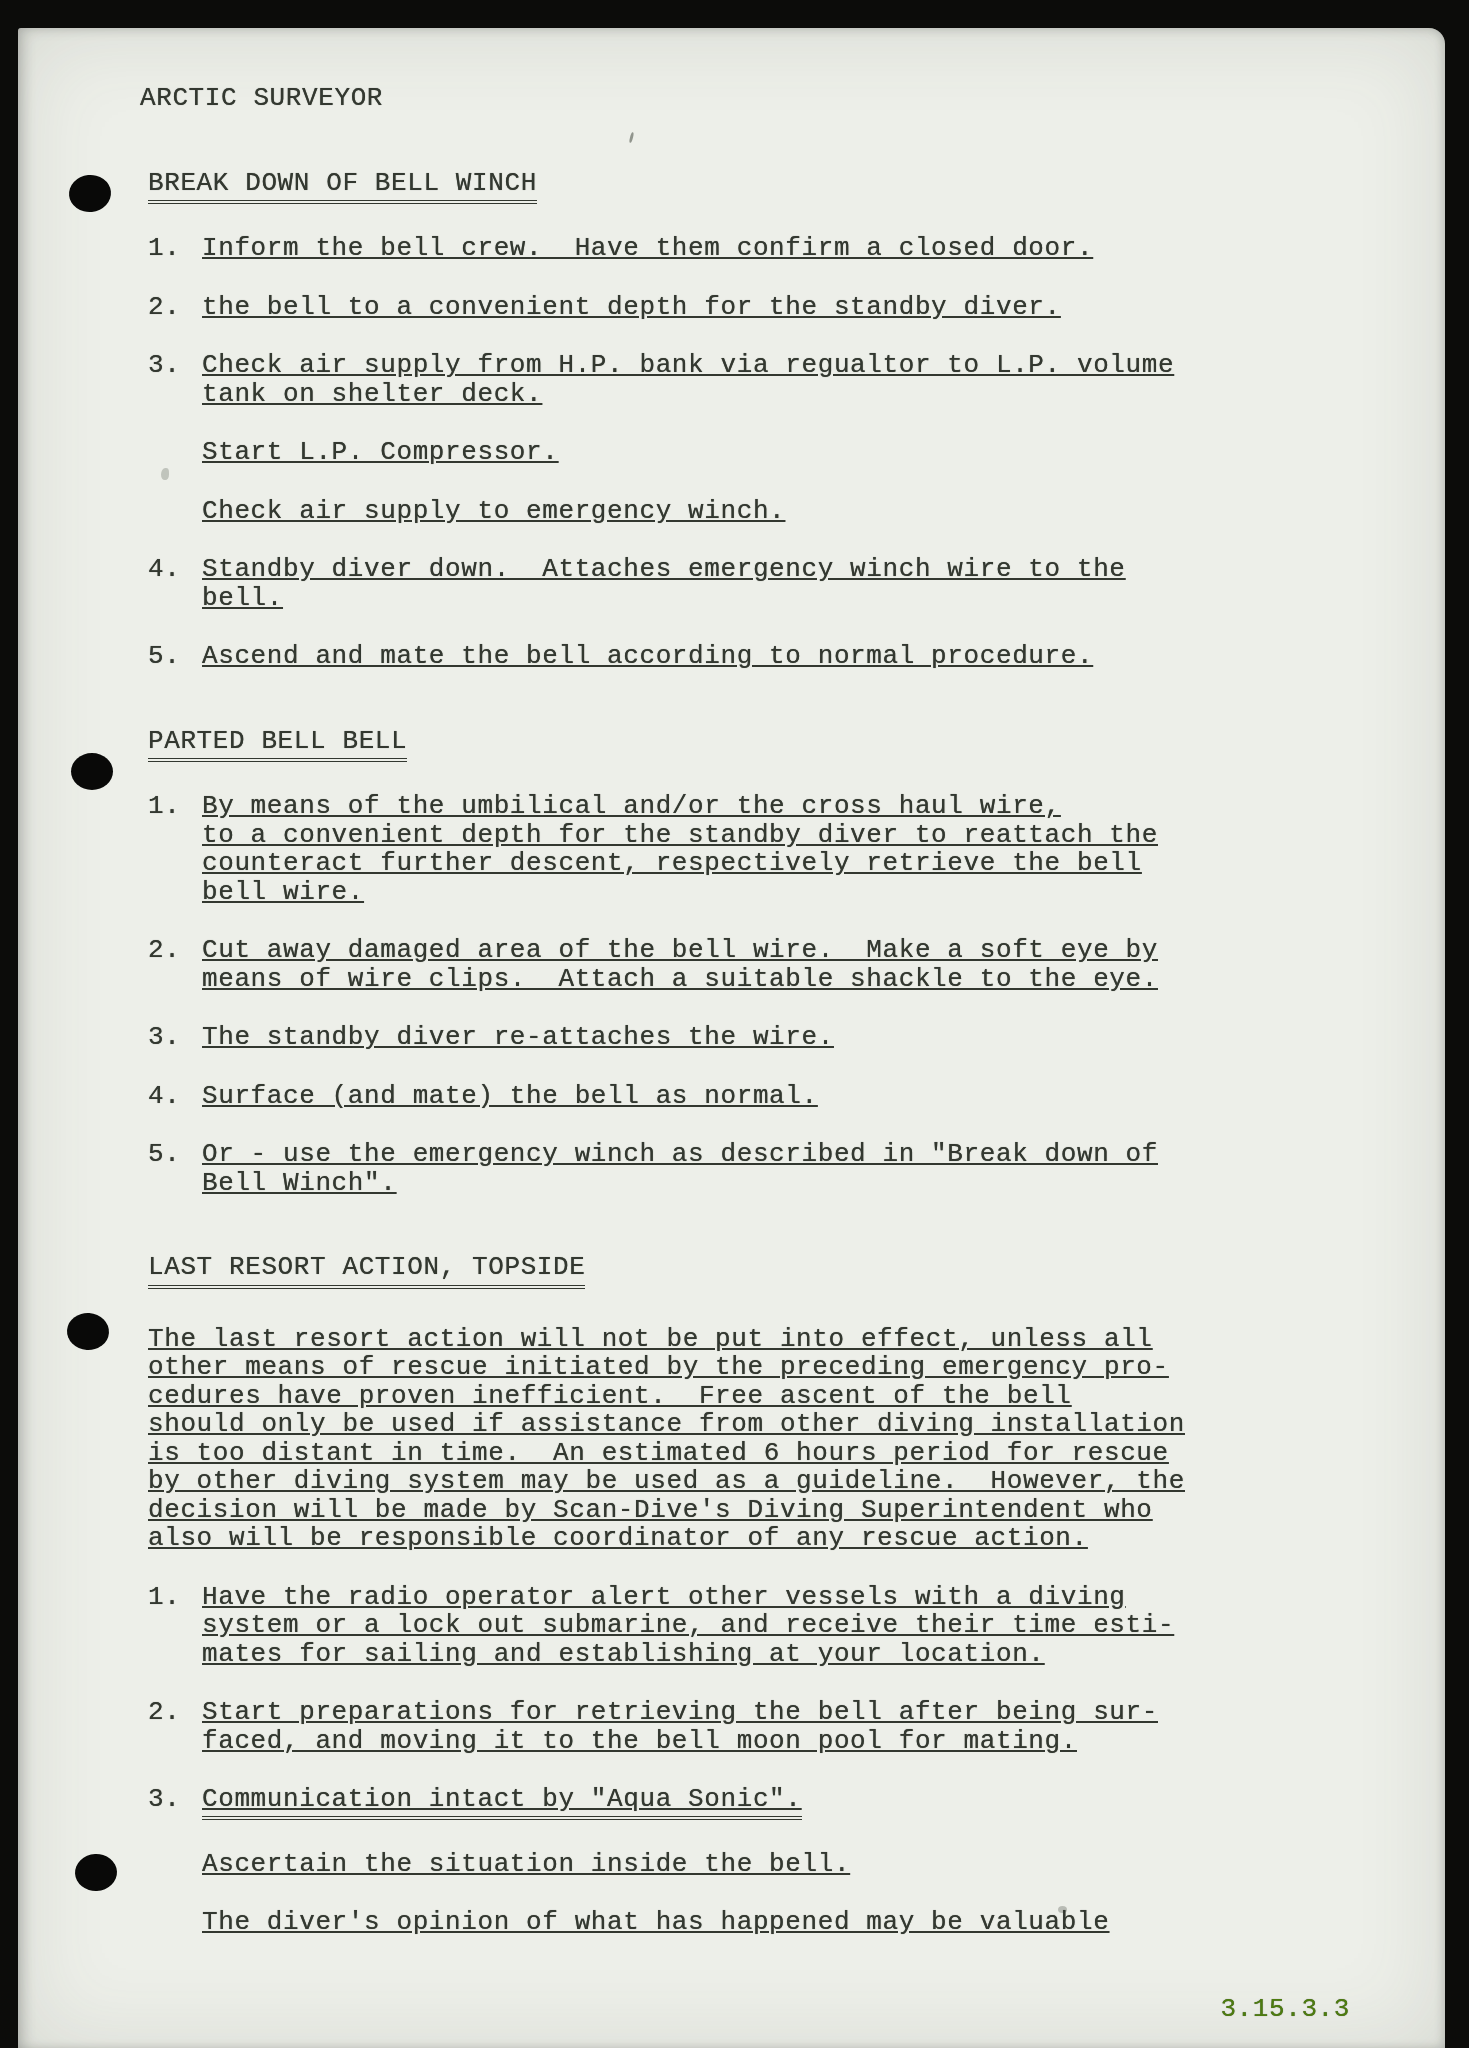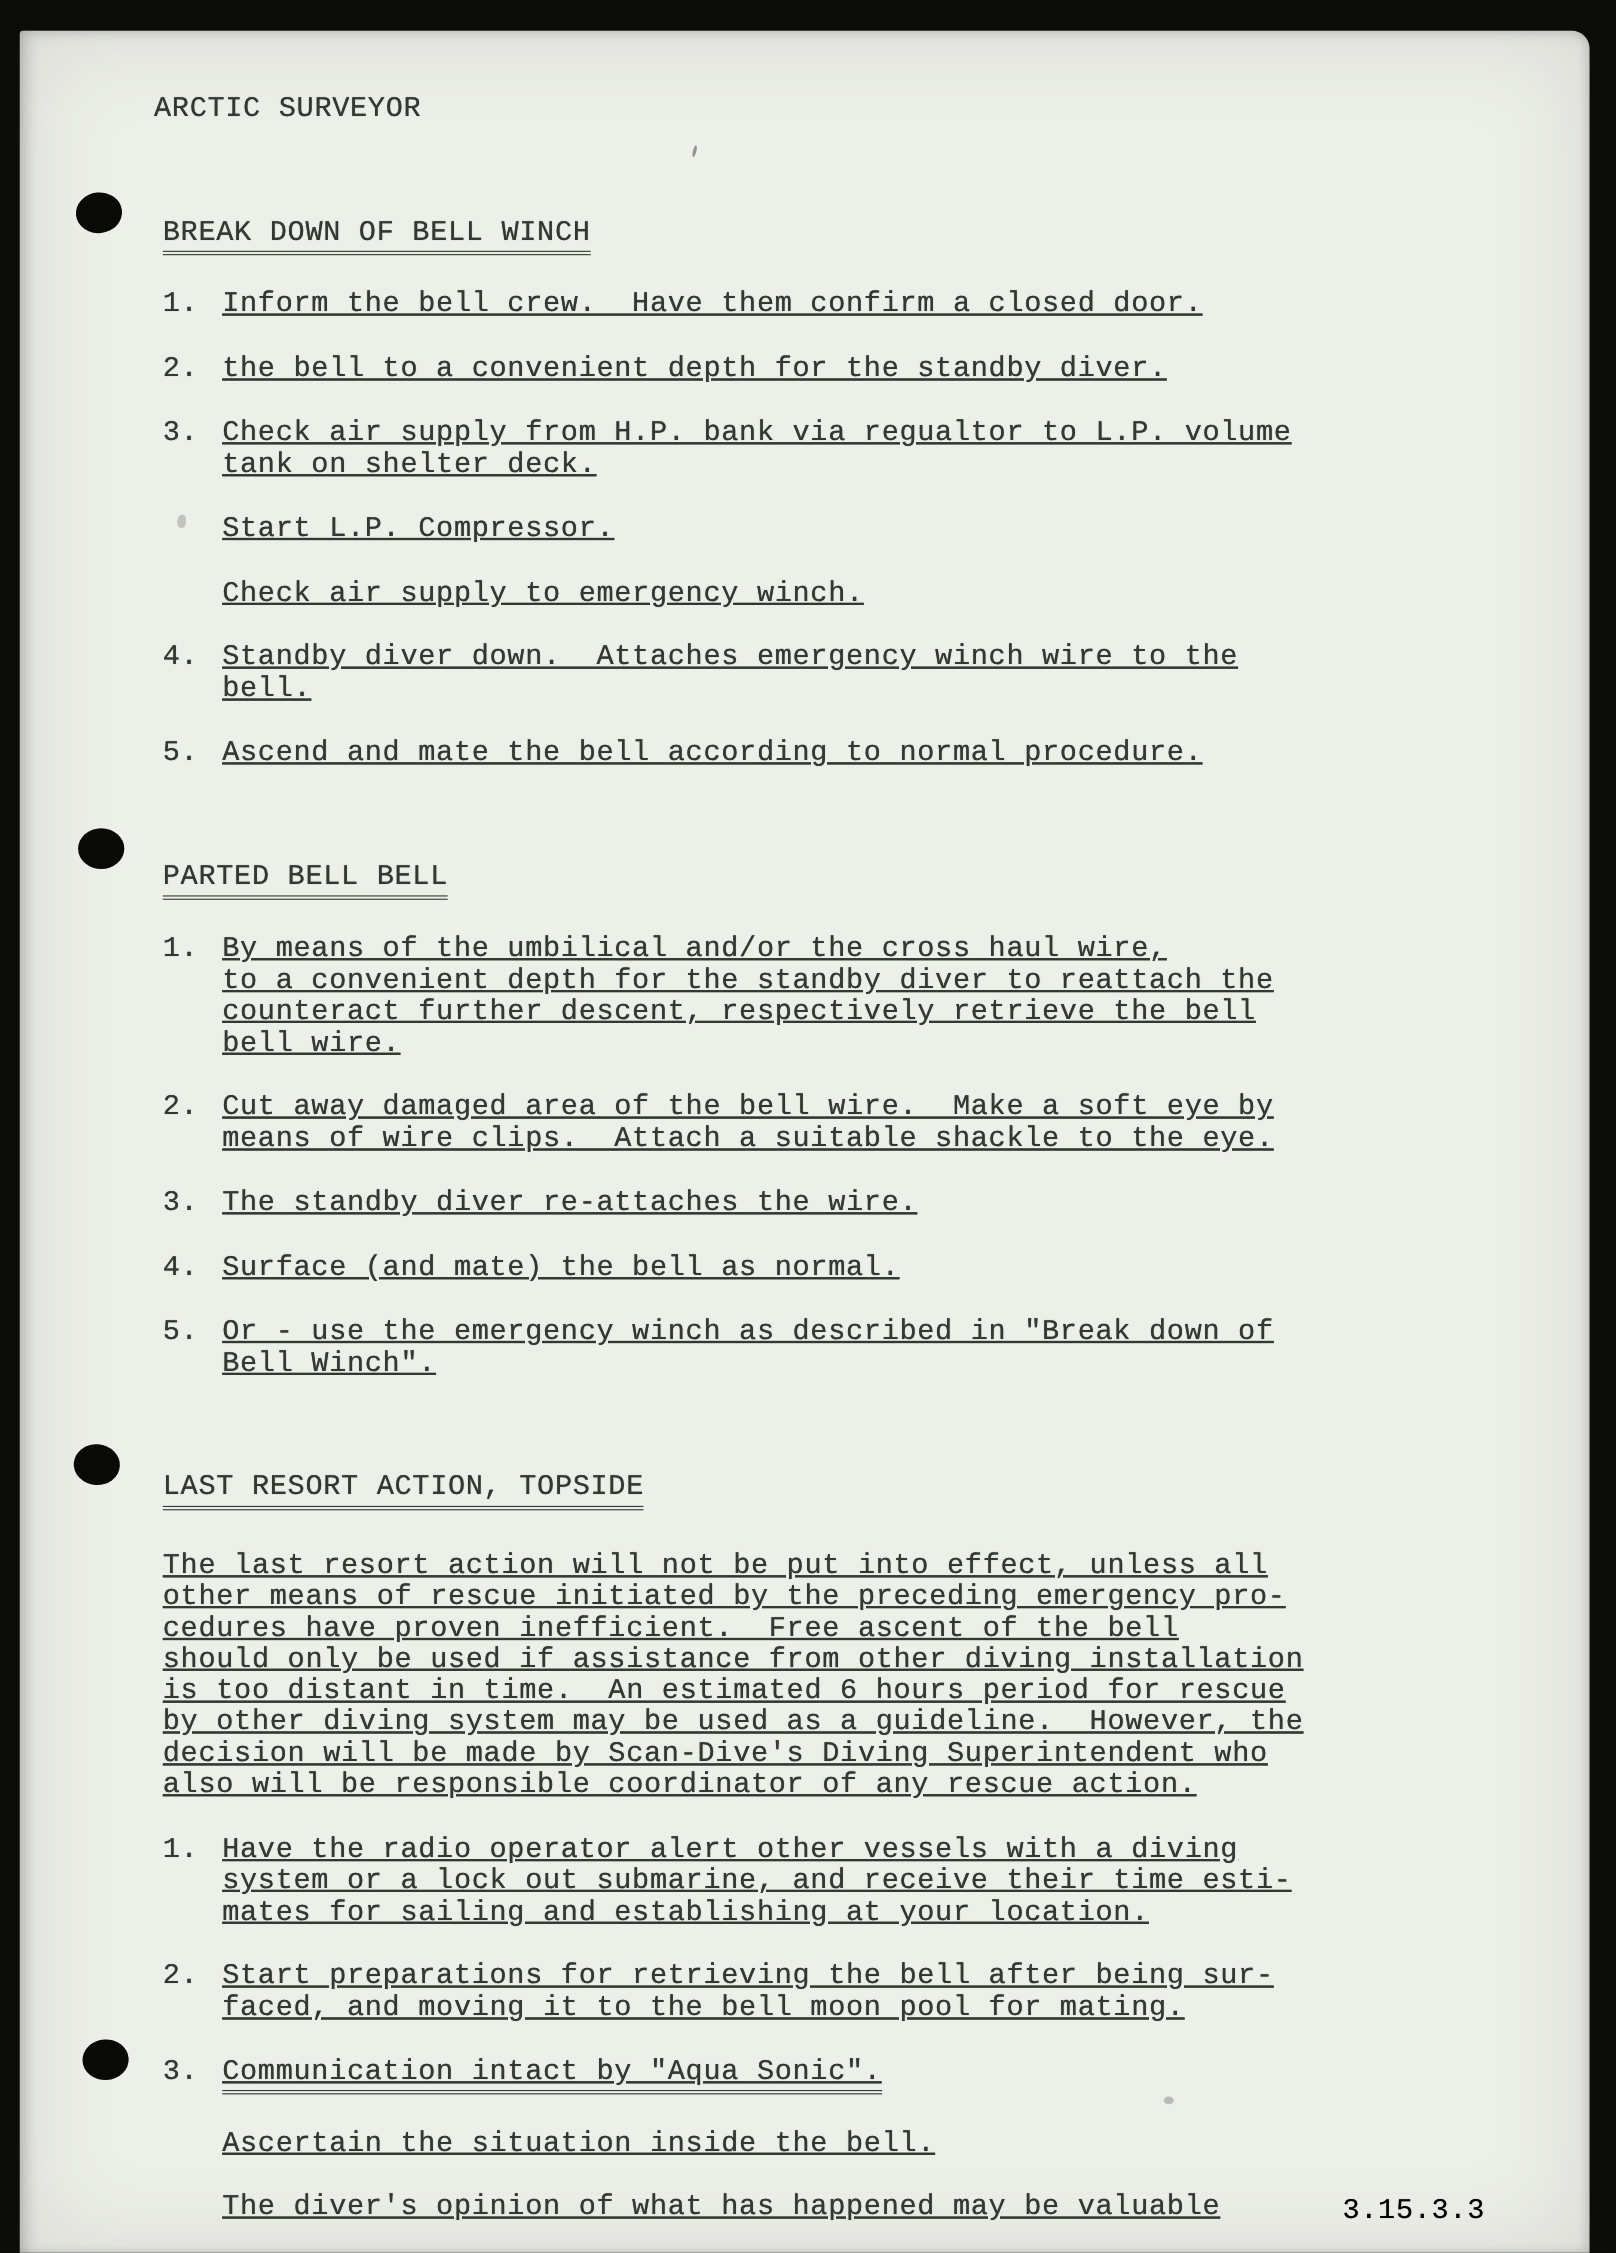--- a/index.html
+++ b/index.html
@@ -12,29 +12,29 @@
                     inset -3px -3px 10px rgba(0,0,0,.10);}
   .punch{position:absolute;width:42px;height:37px;background:#090908;border-radius:50%;}
   .punch.p1{left:51px;top:147px;transform:rotate(-6deg);}
   .punch.p2{left:53px;top:725px;}
   .punch.p3{left:49px;top:1285px;transform:rotate(4deg);}
   .punch.p4{left:57px;top:1826px;transform:rotate(-3deg);}
   .content{position:absolute;left:130px;top:0;right:70px;
            color:#333830;font-size:26px;line-height:28.5px;letter-spacing:.6px;
            text-shadow:0 0 .7px rgba(51,56,48,.85);}
   .title{margin:56px 0 0 -8px;white-space:pre;}
-  .section{margin-top:84px;}
+  .section{margin-top:56px;}
   .heading-row{margin-bottom:10px;}
   .heading{display:inline-block;border-bottom:4px double currentColor;padding-bottom:3px;white-space:pre;}
   .para{margin-top:36px;}
   .item{display:flex;margin-top:30px;}
   .item .num{width:54px;flex:none;white-space:pre;}
   .line{white-space:pre;text-decoration:underline;}
   .underlined{display:inline-block;border-bottom:4px double currentColor;padding-bottom:2px;}
-  .pagenum{position:absolute;right:95px;bottom:28px;color:#000000;font-size:26px;
+  .pagenum{position:absolute;right:95px;bottom:28px;color:#4d7c0f;font-size:26px;
            letter-spacing:.6px;text-shadow:0 0 .7px rgba(51,56,48,.85);white-space:pre;margin-top:22px;}
   .speck{position:absolute;background:rgba(70,75,66,.55);border-radius:50%;}
   .speck.s1{left:612px;top:104px;width:3px;height:11px;transform:rotate(14deg);}
   .speck.s2{left:143px;top:440px;width:8px;height:12px;background:rgba(90,95,86,.30);border-radius:60% 40% 50% 50%;}
   .speck.s3{left:1040px;top:1878px;width:9px;height:7px;background:rgba(90,95,86,.35);}
 </style>
 </head>
 <body>
 
 <div class="scan">

